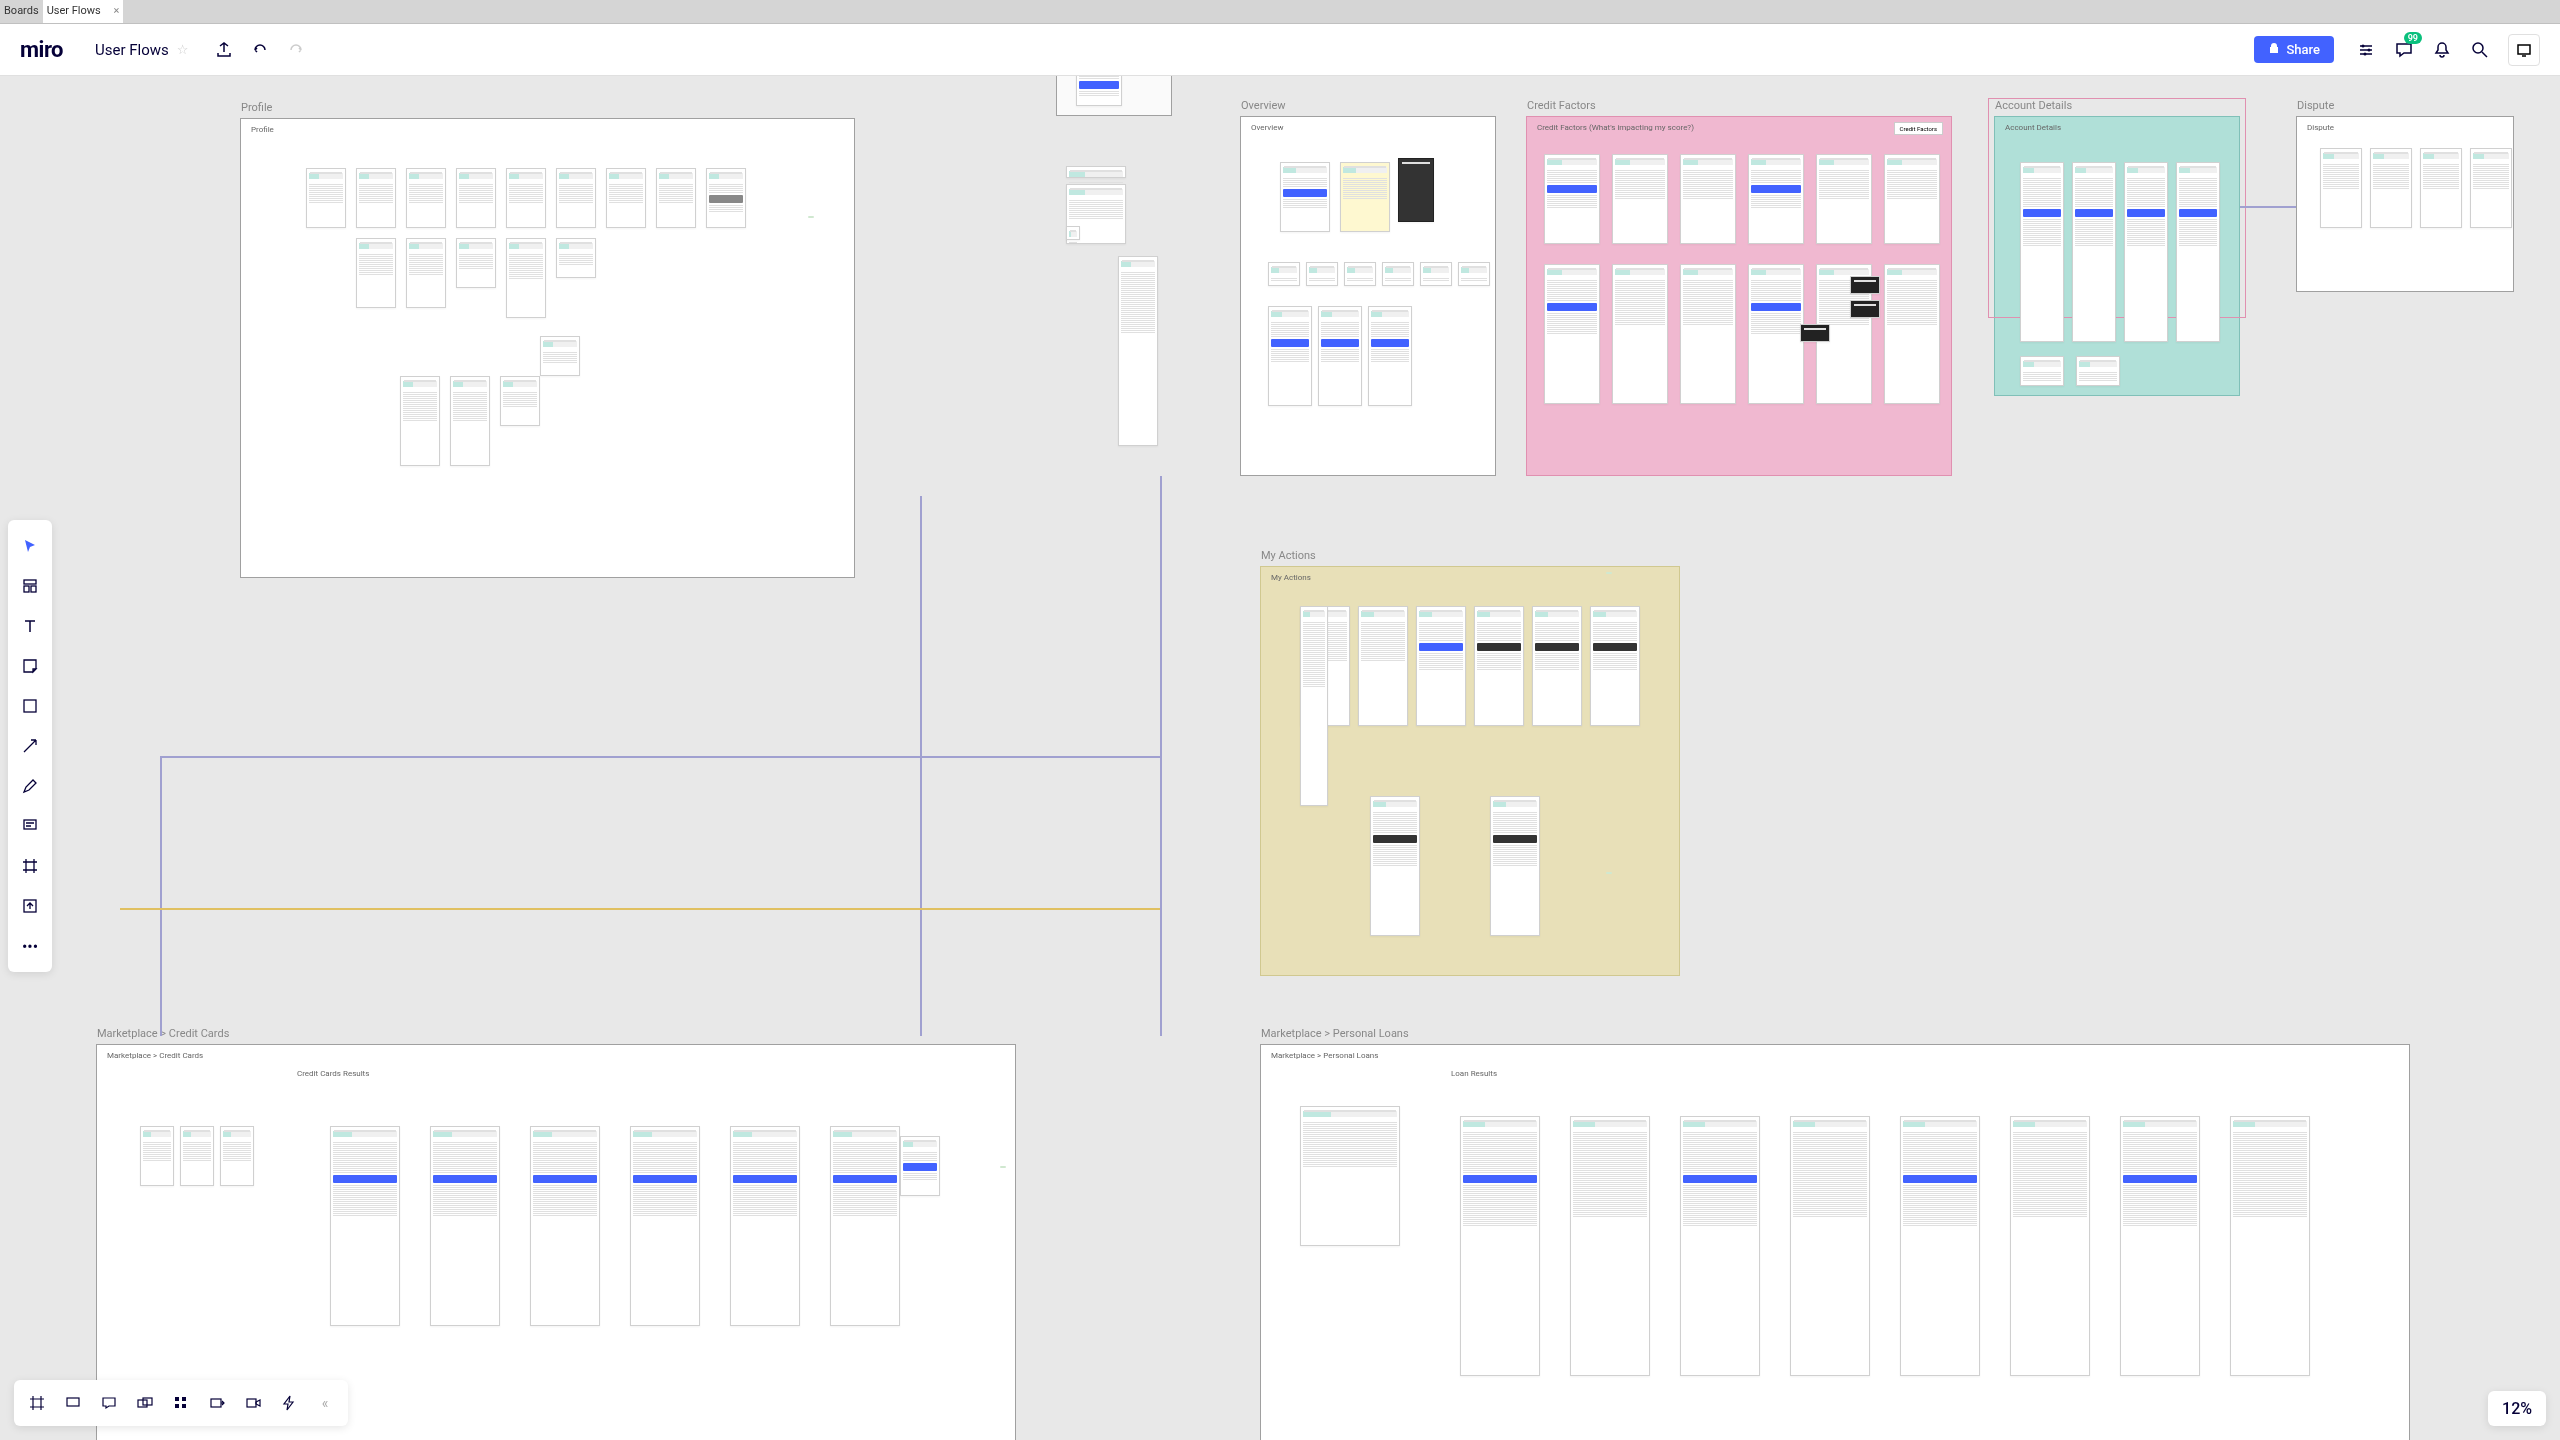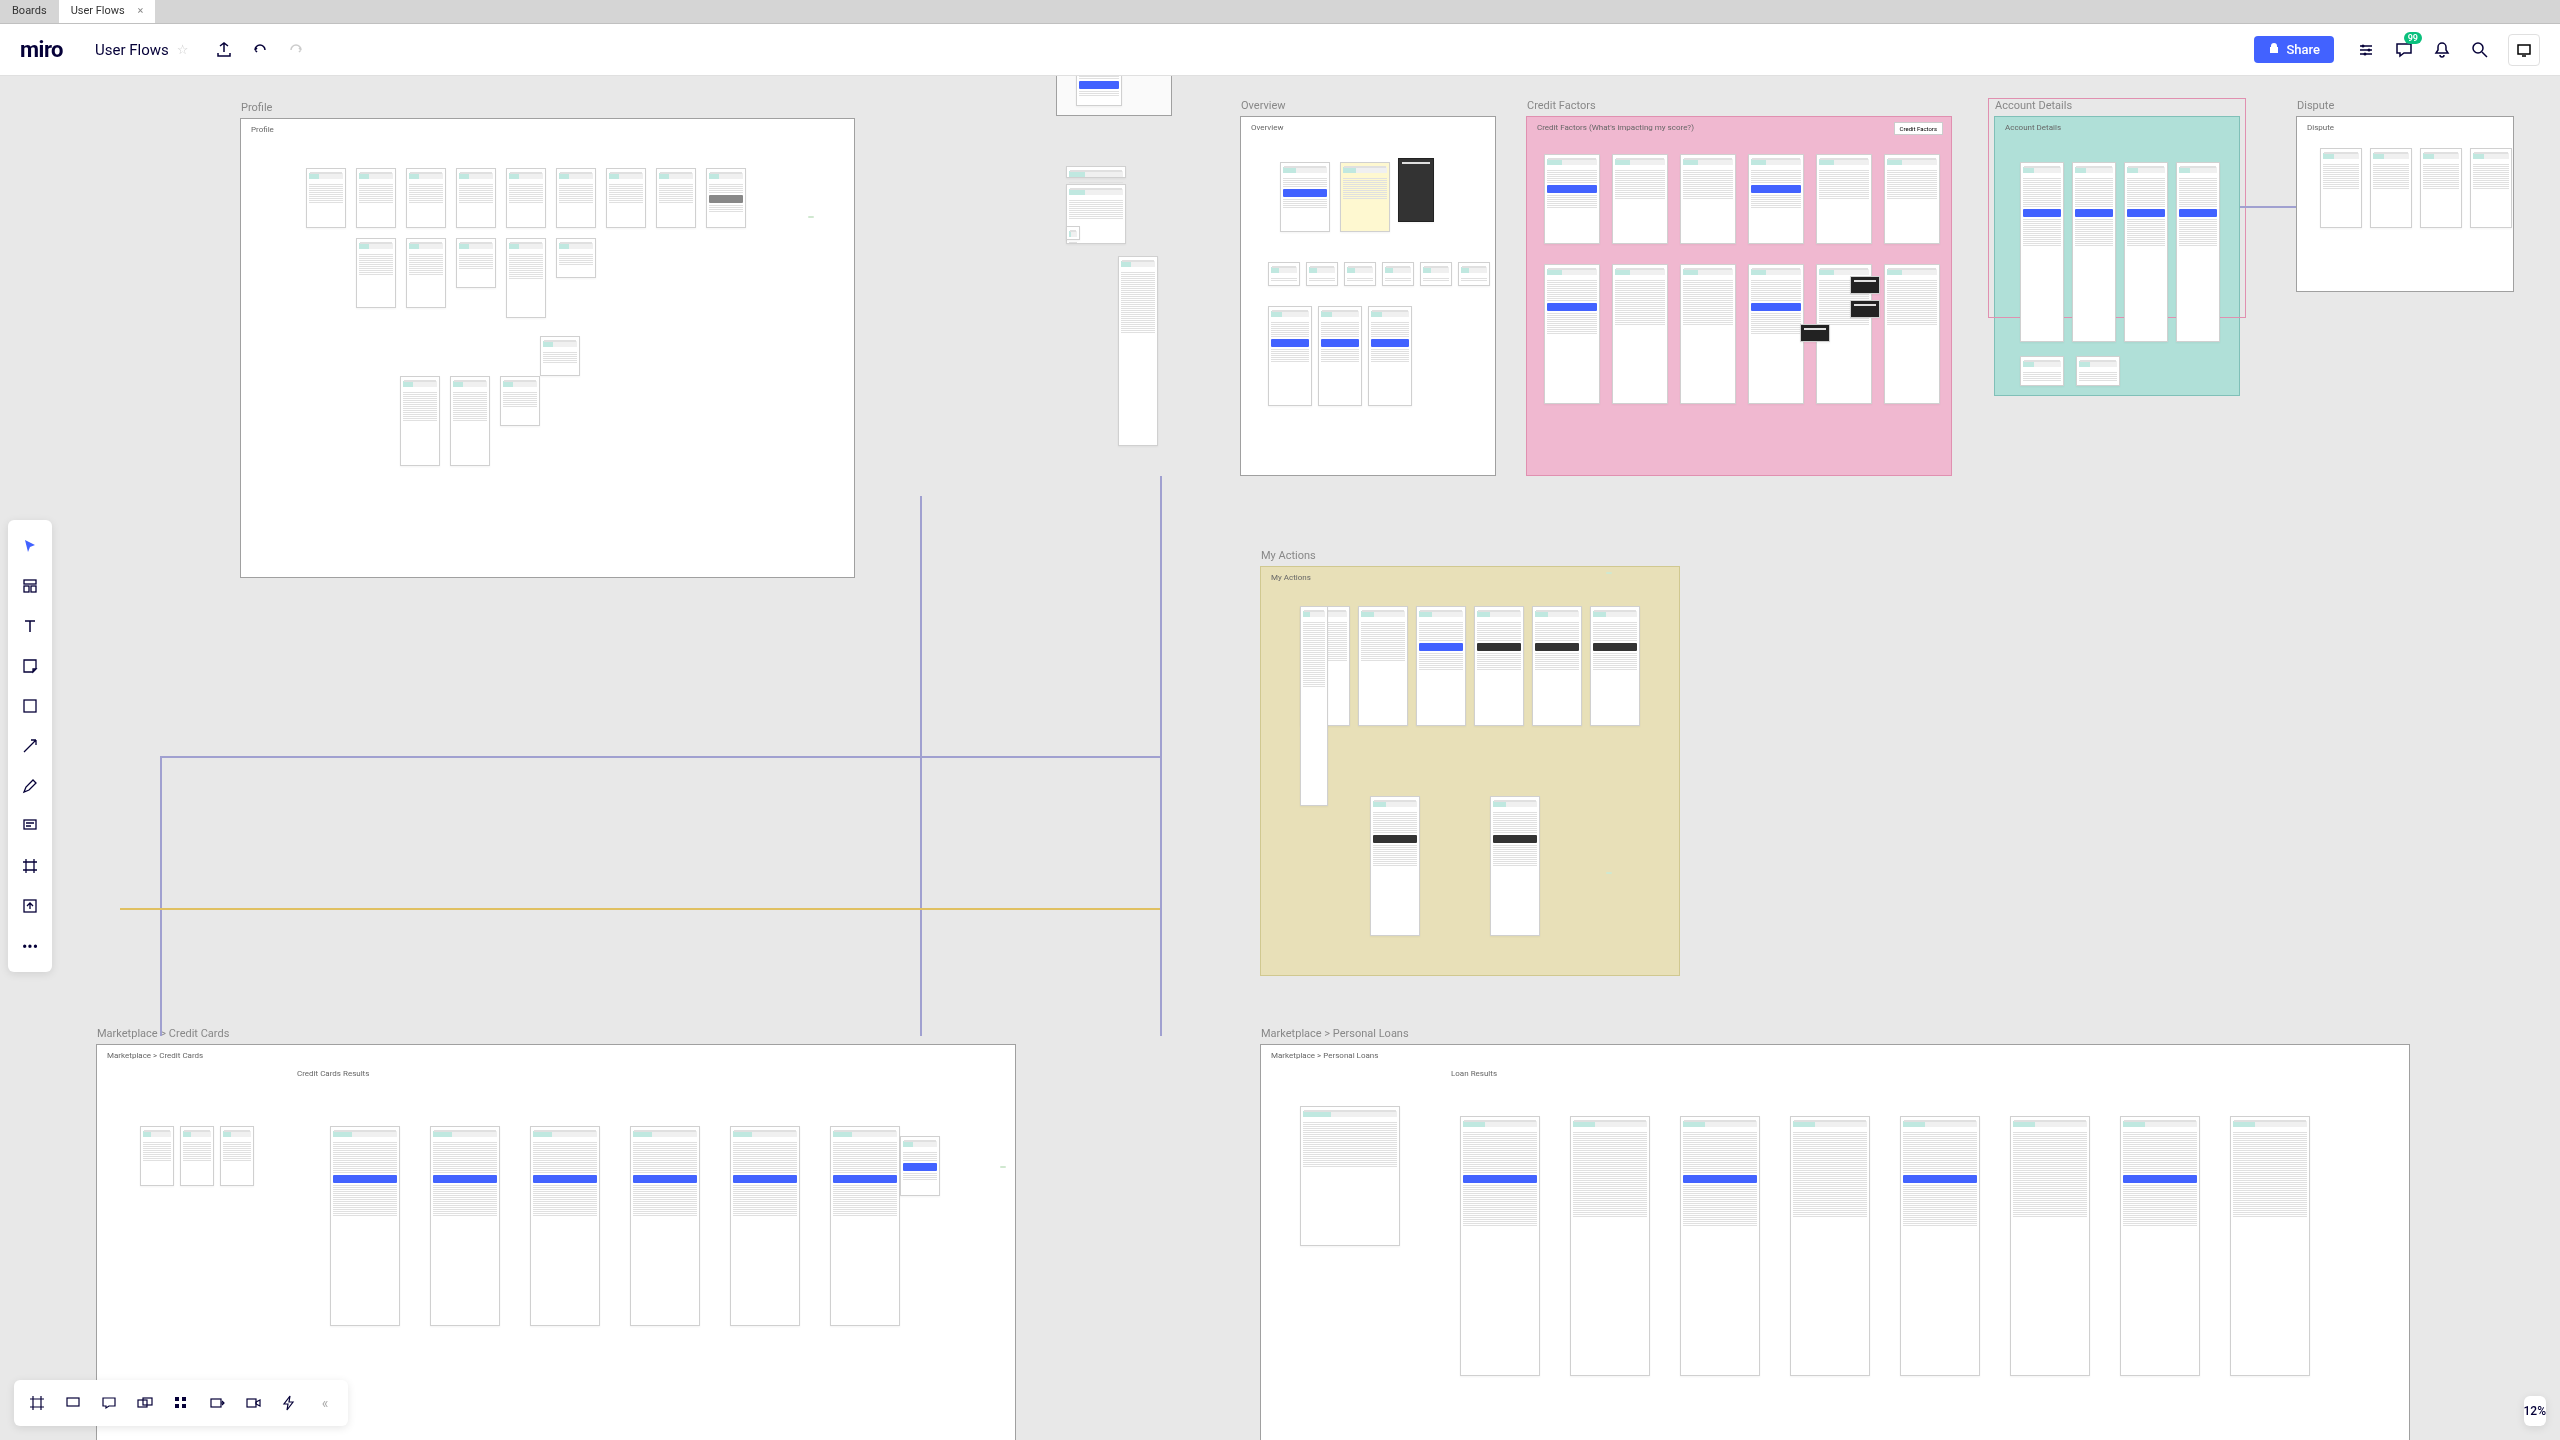--- a/index.html
+++ b/index.html
@@ -1,37 +1,37 @@
 <!DOCTYPE html>
 <html><head>
 <meta charset="utf-8">
 <style>
 *{box-sizing:border-box;margin:0;padding:0;font-family:-apple-system,BlinkMacSystemFont,"Segoe UI",Roboto,sans-serif}
 body{background:#e8e8e8;width:2560px;height:1440px;overflow:hidden;position:relative}
 .tabs{position:absolute;top:0;left:0;right:0;height:24px;background:#d5d5d5;display:flex;border-bottom:1px solid #c0c0c0}
-.tab{padding:4px 12px;font-size:11px;color:#333;cursor:pointer;position:relative}
+.tab{padding:4px 4px;font-size:11px;color:#333;cursor:pointer;position:relative}
 .tab.active{background:#ffffff}
 .tab-close{margin-left:10px;color:#888}
 .topbar{position:absolute;top:24px;left:0;right:0;height:52px;background:#fff;display:flex;align-items:center;padding:0 20px;border-bottom:1px solid #e0e0e0;z-index:100}
 .logo{font-weight:700;font-size:22px;color:#050038;margin-right:32px;letter-spacing:-0.5px}
 .board-name{font-size:15px;color:#050038;margin-right:8px}
 .star-icon{color:#ccc;font-size:13px;margin-right:18px;cursor:pointer}
 .tb-icon{width:28px;height:28px;display:flex;align-items:center;justify-content:center;cursor:pointer;color:#050038;font-size:16px;margin:0 4px}
 .spacer{flex:1}
 .share-btn{background:#4262ff;color:#fff;border:none;border-radius:4px;padding:6px 14px;font-size:13px;cursor:pointer;display:flex;align-items:flex-start;gap:6px;font-weight:500}
 .right-icons{display:flex;gap:6px;margin-left:16px}
 .r-icon{width:32px;height:32px;display:flex;align-items:center;justify-content:center;cursor:pointer;color:#050038;font-size:16px;position:relative}
 .badge{position:absolute;top:-2px;right:-2px;background:#0ac07d;color:#fff;font-size:9px;border-radius:8px;padding:1px 4px;font-weight:600}
 .present-icon{width:32px;height:32px;border:1px solid #e0e0e0;border-radius:4px;display:flex;align-items:center;justify-content:center;margin-left:12px;cursor:pointer}
 .left-toolbar{position:absolute;left:8px;top:520px;background:#fff;border-radius:6px;box-shadow:0 2px 8px rgba(0,0,0,0.1);padding:8px 4px;z-index:50;display:flex;flex-direction:column;gap:4px}
 .lt-icon{width:36px;height:36px;display:flex;align-items:center;justify-content:center;cursor:pointer;color:#050038;font-size:16px;border-radius:4px}
 .lt-icon.active{color:#4262ff}
 .bottom-toolbar{position:absolute;bottom:14px;left:14px;background:#fff;border-radius:6px;box-shadow:0 2px 8px rgba(0,0,0,0.1);padding:6px;display:flex;gap:2px;z-index:50}
 .bt-icon{width:34px;height:34px;display:flex;align-items:center;justify-content:center;cursor:pointer;color:#050038;font-size:14px;border-radius:4px}
-.zoom{position:absolute;bottom:14px;right:14px;background:#fff;border-radius:6px;box-shadow:0 2px 8px rgba(0,0,0,0.1);padding:8px 0;font-size:12px;color:#050038;z-index:50;font-weight:500}
+.zoom{position:absolute;bottom:14px;right:14px;background:#fff;border-radius:6px;box-shadow:0 2px 8px rgba(0,0,0,0.1);padding:8px 14px;font-size:16px;color:#050038;z-index:50;font-weight:500}
 .canvas{position:absolute;top:76px;left:0;right:0;bottom:0}
 .frame{position:absolute;border:1px solid #a0a0a0;background:#fff}
 .frame-title{position:absolute;top:-18px;left:0;font-size:11px;color:#888}
 .frame-label{position:absolute;top:6px;left:10px;font-size:8px;color:#666}
 .frame.pink{background:#f0b8d0;border-color:#e090b0}
 .frame.teal{background:#b0e0d8;border-color:#80c0b8}
 .frame.yellow{background:#e8e0b8;border-color:#d0c890}
 .screen{position:absolute;background:#fff;border:1px solid #d0d0d0;box-shadow:0 1px 2px rgba(0,0,0,0.05)}
 .screen::before{content:'';position:absolute;top:3px;left:3px;right:3px;height:2px;background:#e0e0e0}
 .sc-header{height:6px;background:linear-gradient(90deg,#c0e8e0 30%,#f0f0f0 30%);margin:4px 2px 2px}

